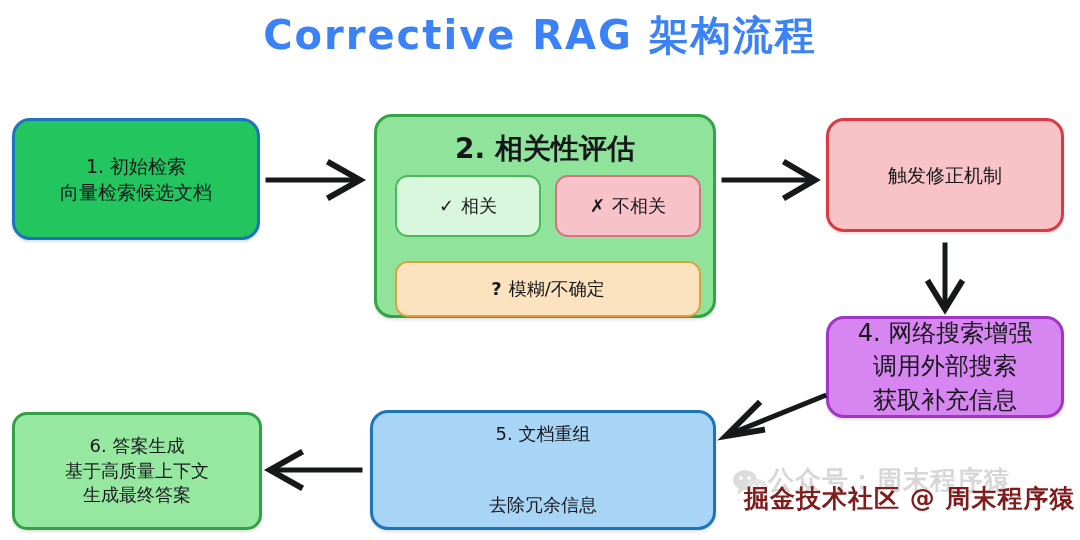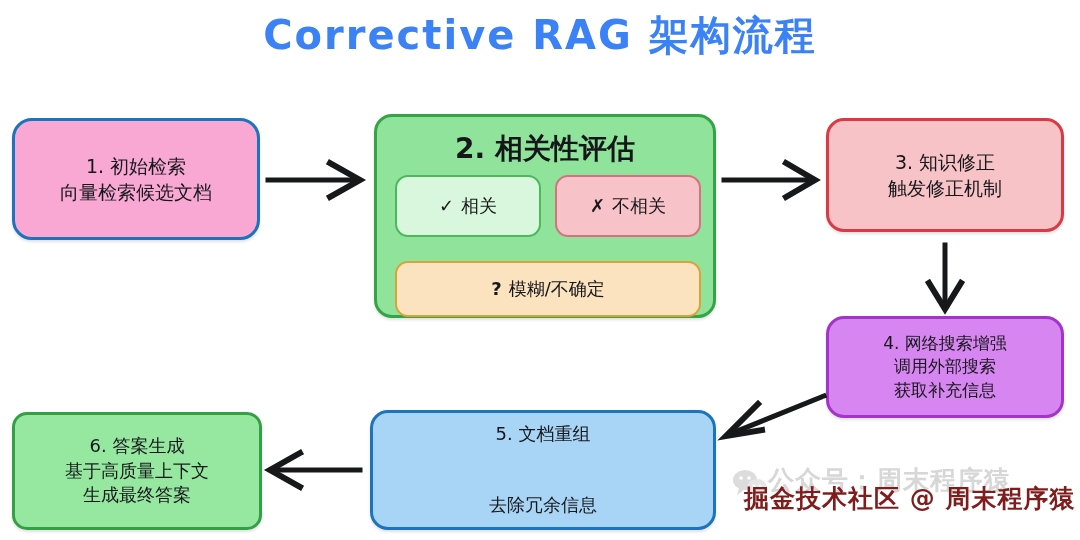--- a/index.html
+++ b/index.html
@@ -53,21 +53,21 @@
     font-weight: 500;
     color: #16171a;
     padding: 4px 8px;
     box-shadow: 0 2px 3px rgba(0,0,0,0.12);
   }
   .node .line { display: block; white-space: nowrap; }
 
   
   #node-1 {
     left: 12px; top: 118px; width: 248px; height: 122px;
-    background: #f9a8d4; border-color: #1c74bd; border-radius: 20px;
+    background: #22c55e; border-color: #1c74bd;
   }
   
   #node-2 {
     left: 374px; top: 114px; width: 342px; height: 204px;
     background: #8fe39a; border-color: #35a447;
     justify-content: flex-start;
     padding: 0;
   }
   #node-2 .group-title {
     margin-top: 13px;
@@ -109,21 +109,21 @@
 
   
   #node-3 {
     left: 826px; top: 118px; width: 238px; height: 114px;
     background: #f8c3c7; border-color: #d93a44;
   }
   
   #node-4 {
     left: 826px; top: 316px; width: 238px; height: 102px;
     background: #d785f0; border-color: #a433c9;
-    font-size: 17px;
+    font-size: 24px;
   }
   
   #node-5 {
     left: 370px; top: 410px; width: 346px; height: 120px;
     background: #a8d4f5; border-color: #1c74bd;
     font-size: 18px;
     gap: 46px;
   }
   
   #node-6 {
@@ -194,21 +194,20 @@
 
     <div class="subrow" style="left:18px; top:144px;">
       <div class="subbox" id="sub-ambiguous">
         <span class="mark">?</span>
         <span>模糊/不确定</span>
       </div>
     </div>
   </div>
 
   <div class="node" id="node-3">
-    <span class="line">3. 知识修正</span>
     <span class="line">触发修正机制</span>
   </div>
 
   <div class="node" id="node-4">
     <span class="line">4. 网络搜索增强</span>
     <span class="line">调用外部搜索</span>
     <span class="line">获取补充信息</span>
   </div>
 
   <div class="node" id="node-5">

